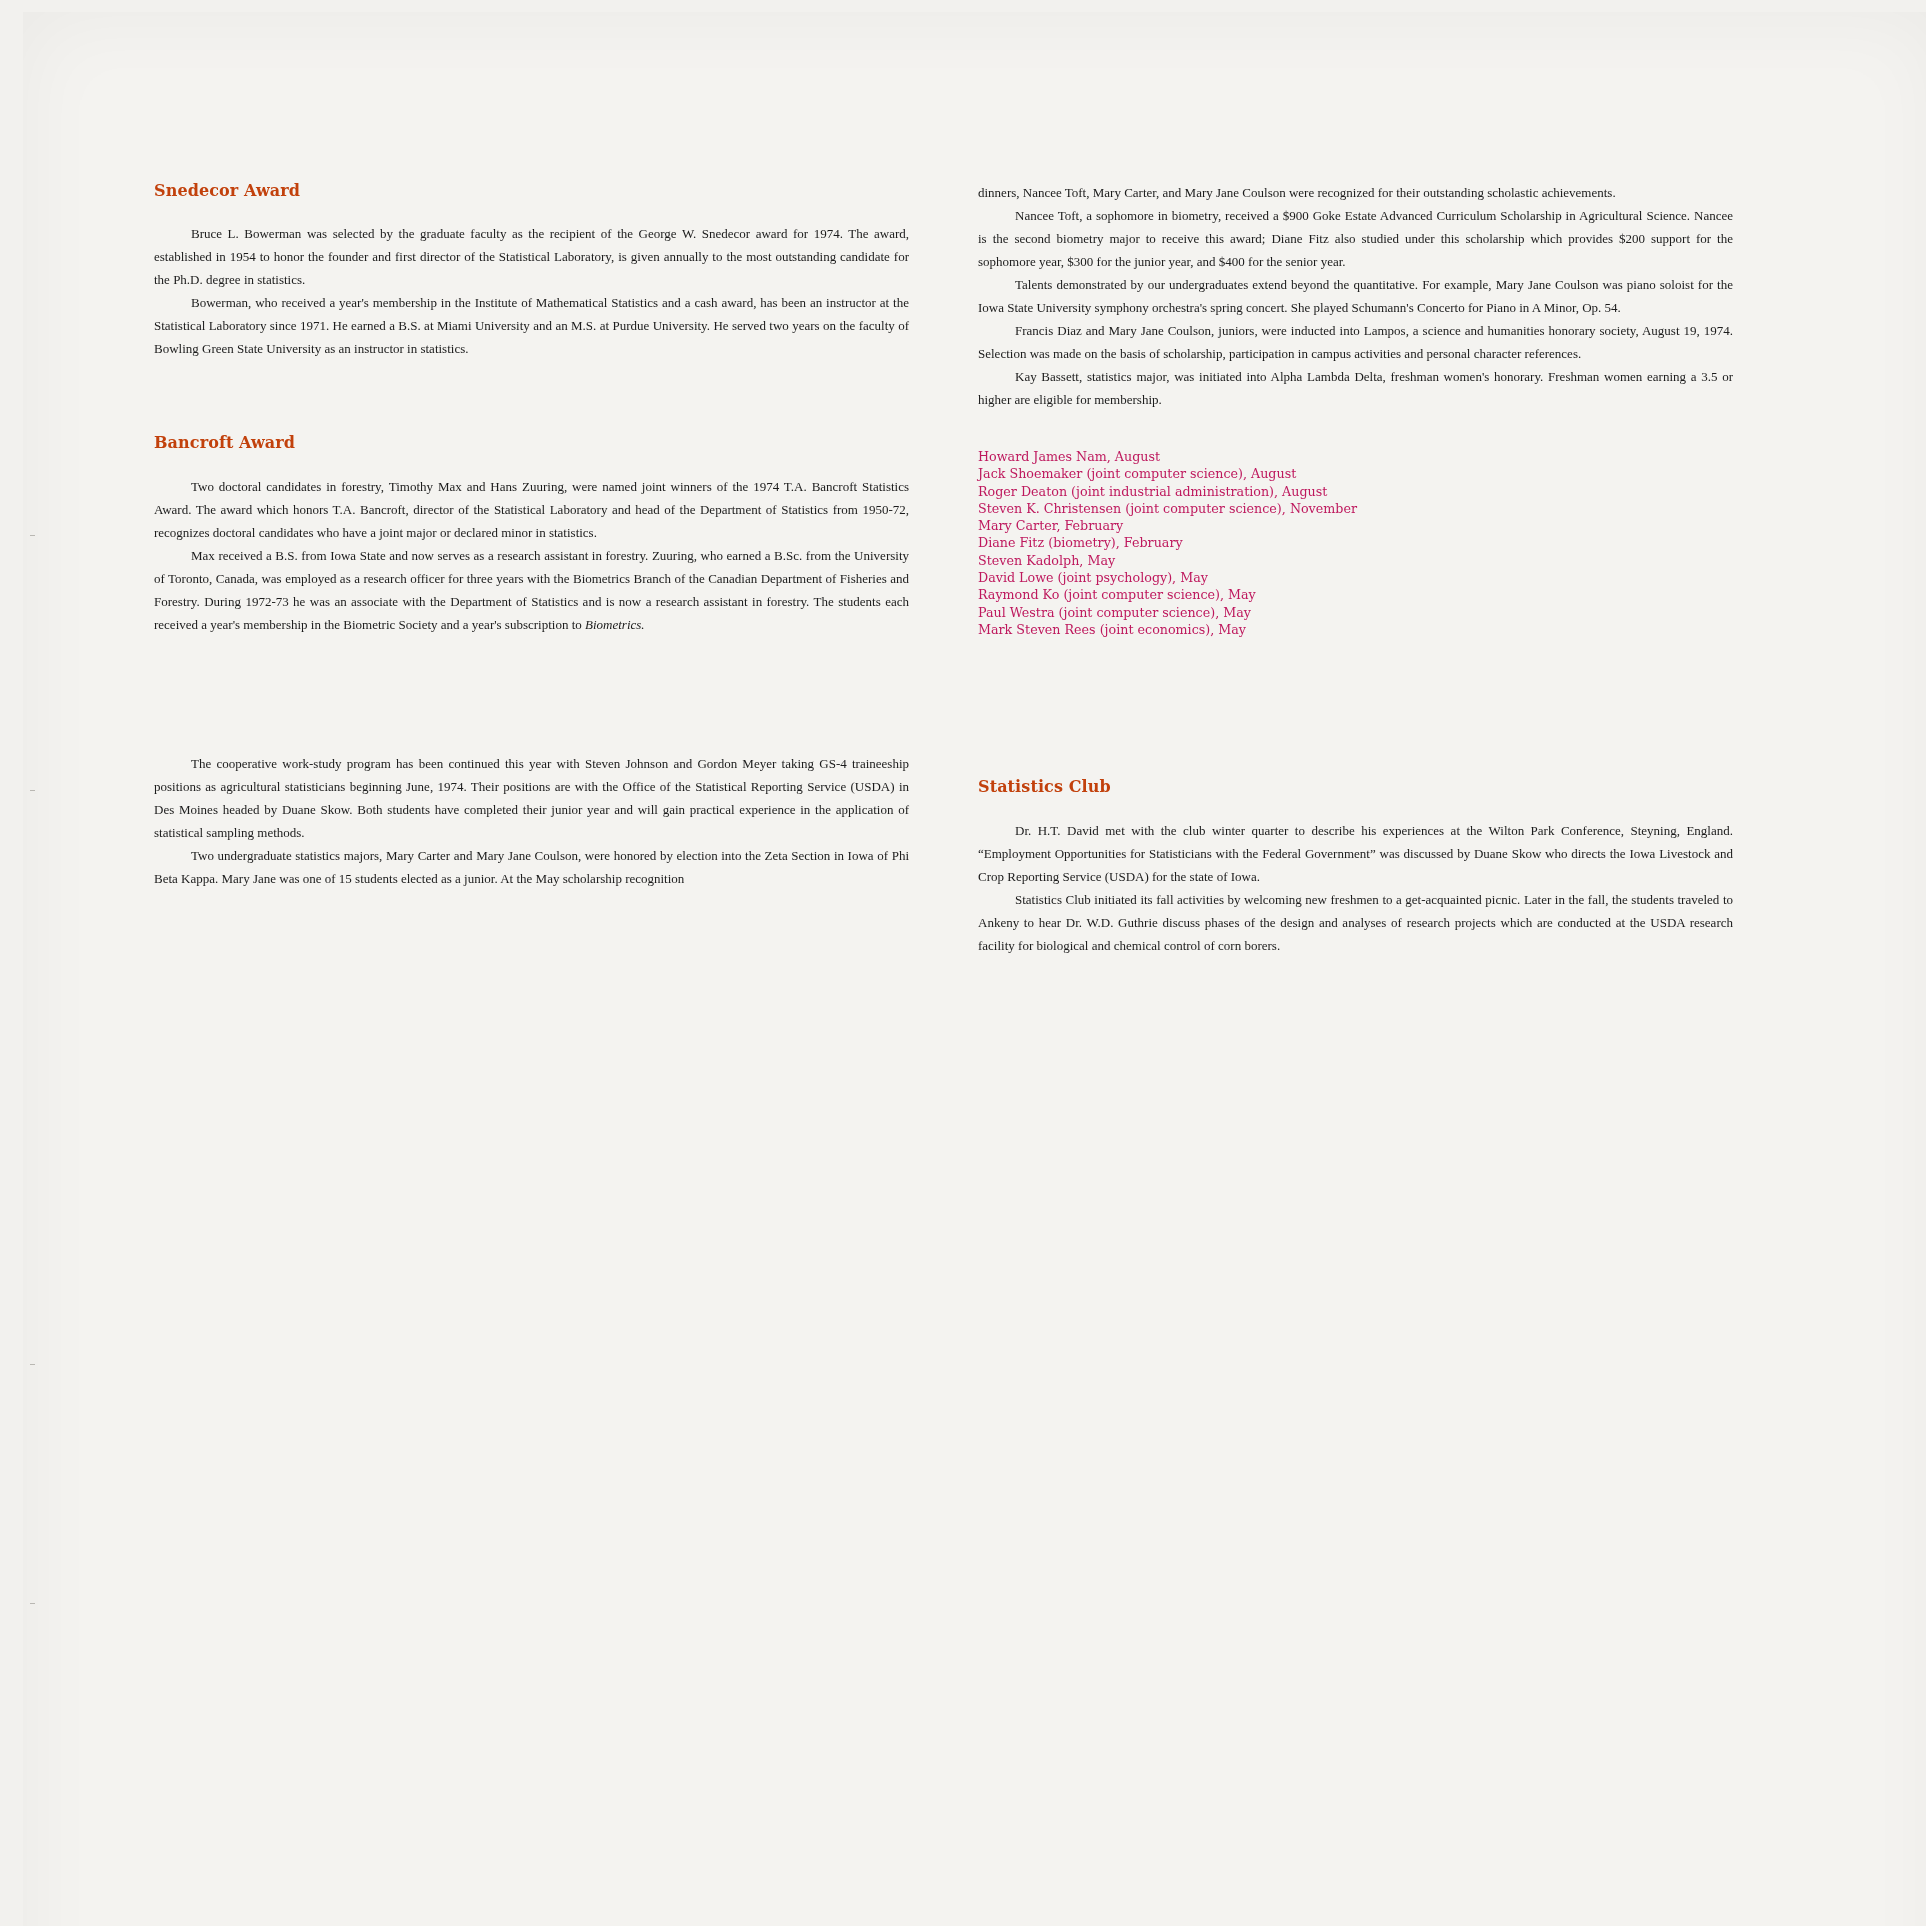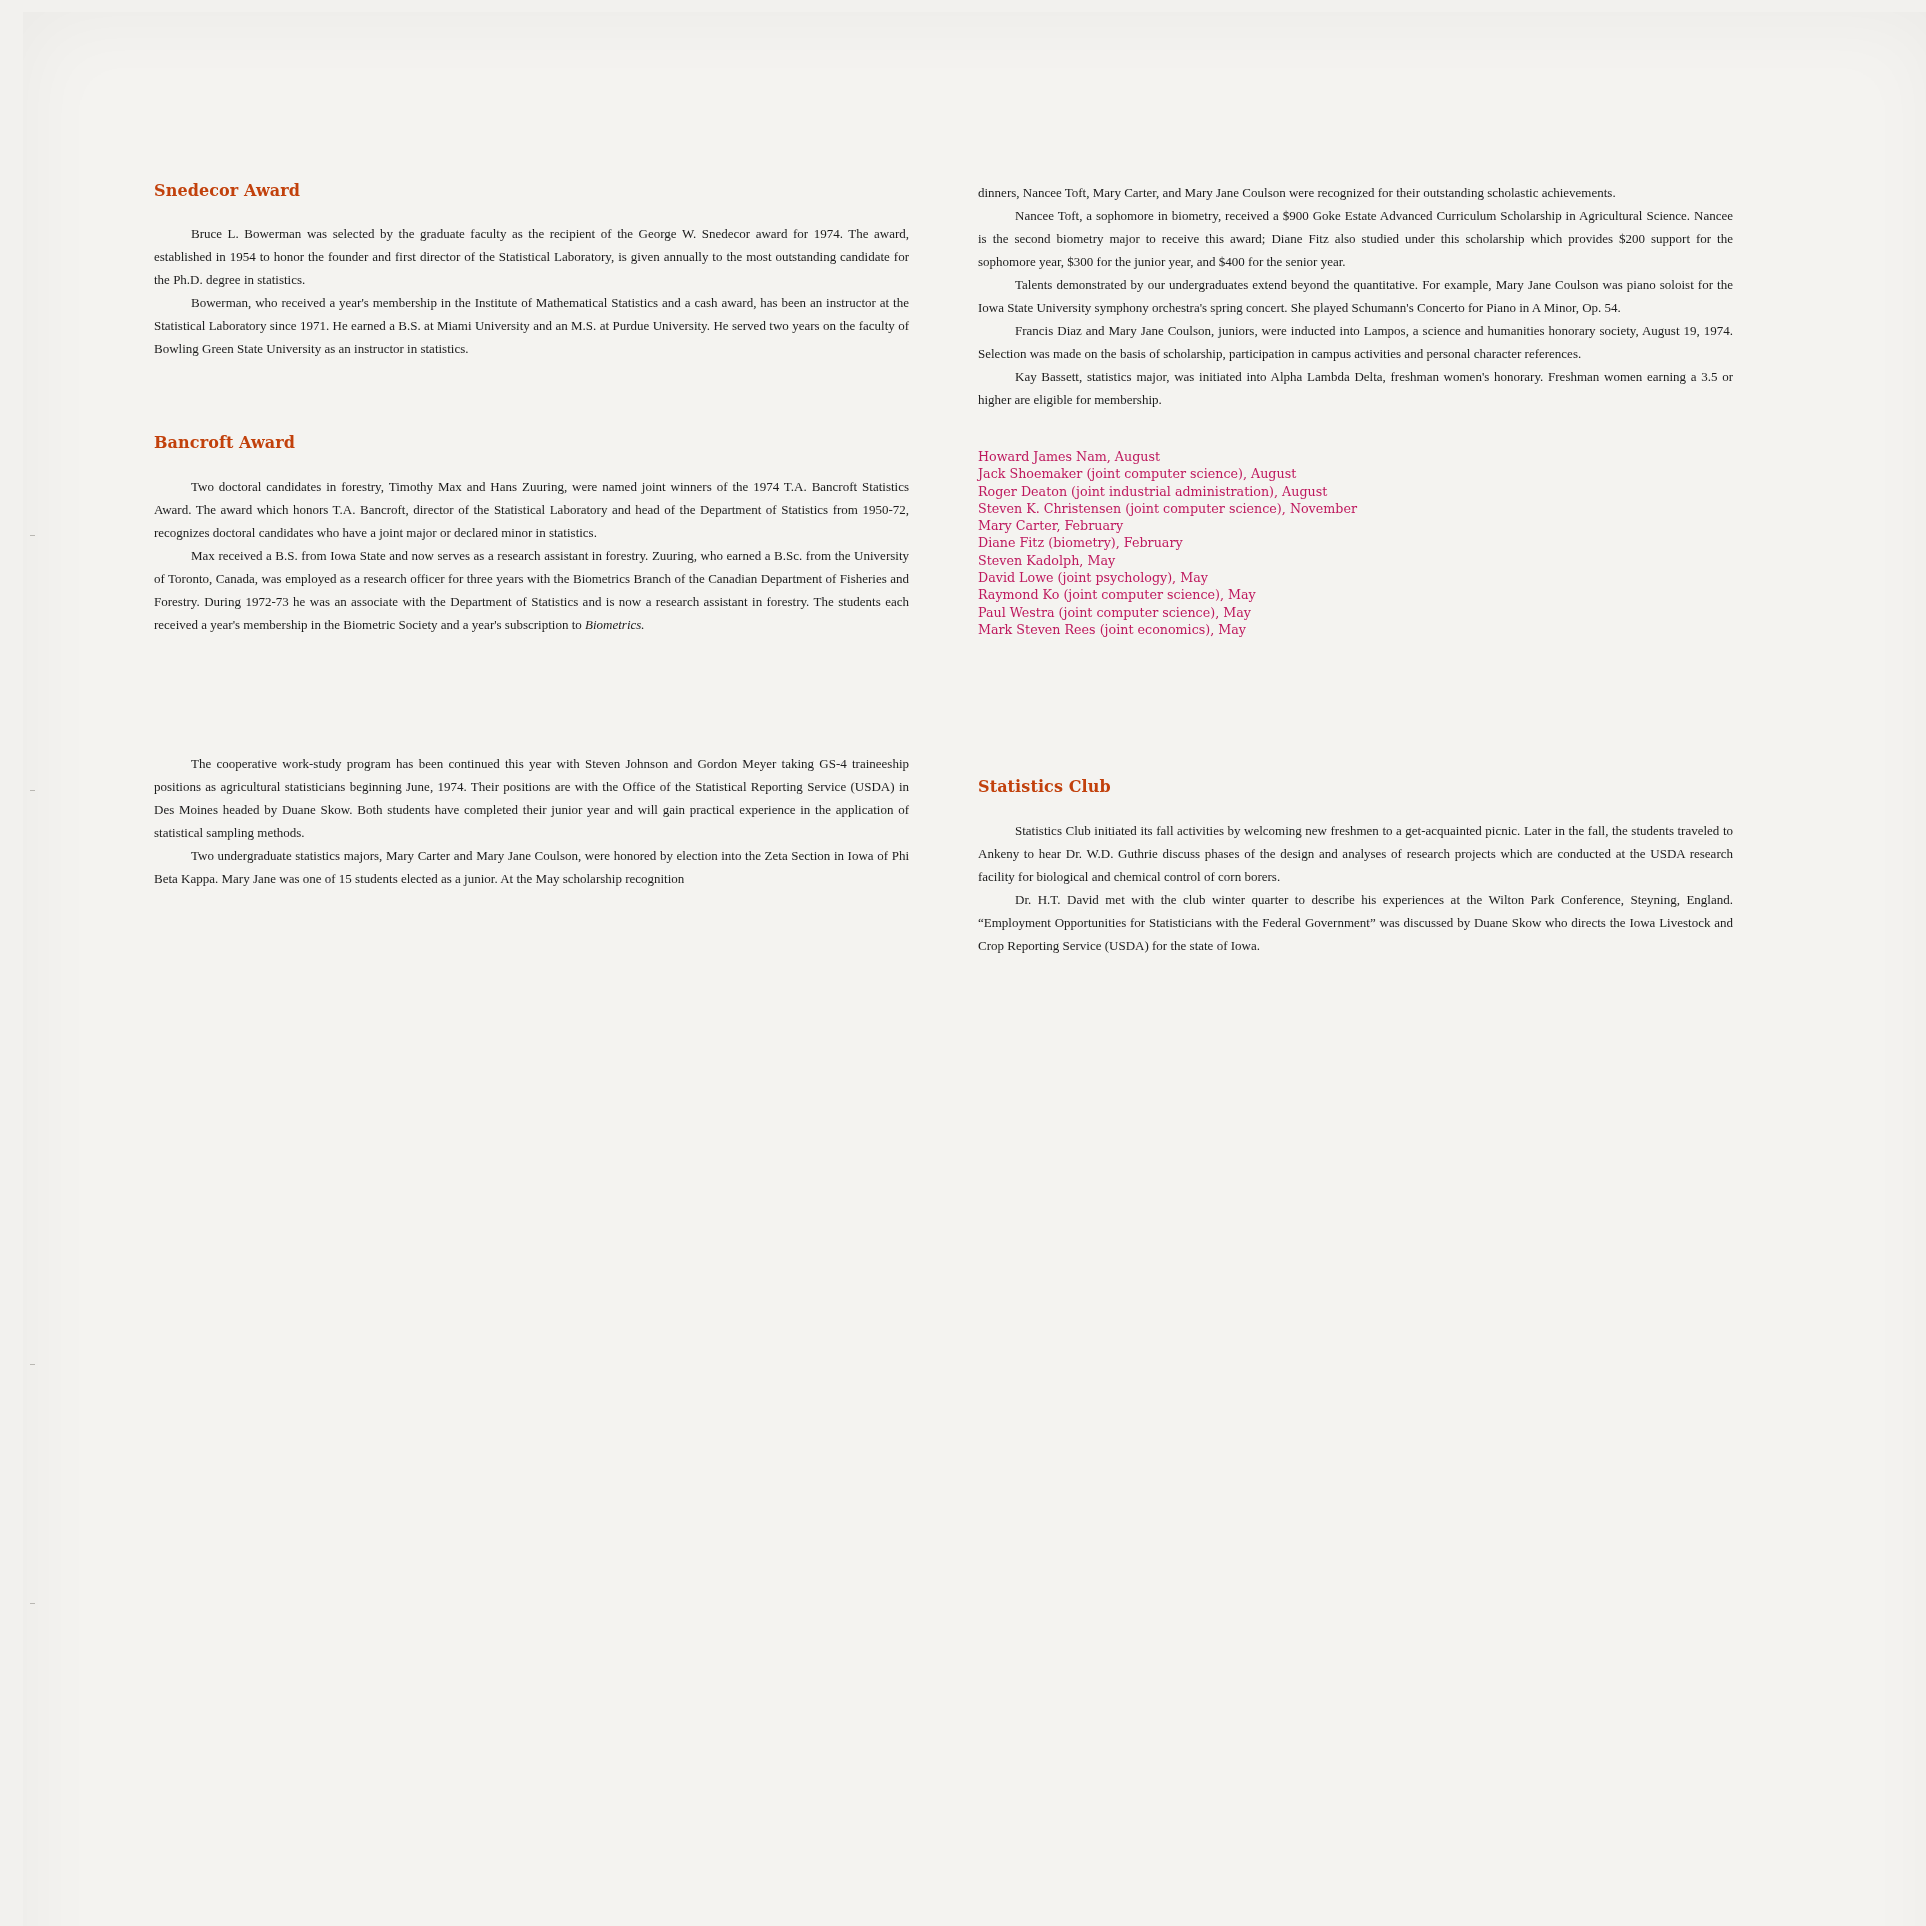--- a/index.html
+++ b/index.html
@@ -154,20 +154,20 @@
         <li>David Lowe (joint psychology), May</li>
         <li>Raymond Ko (joint computer science), May</li>
         <li>Paul Westra (joint computer science), May</li>
         <li>Mark Steven Rees (joint economics), May</li>
       </ul>
 
       <div style="height:139px;"></div>
 
       <h3 class="sub-head">Statistics Club</h3>
 
+      <p class="body">Dr. H.T. David met with the club winter quarter to describe his experiences at the Wilton Park Conference, Steyning, England. “Employment Opportunities for Statisticians with the Federal Government” was discussed by Duane Skow who directs the Iowa Livestock and Crop Reporting Service (USDA) for the state of Iowa.</p>
       <p class="body">Statistics Club initiated its fall activities by welcoming new freshmen to a get-acquainted picnic. Later in the fall, the students traveled to Ankeny to hear Dr. W.D. Guthrie discuss phases of the design and analyses of research projects which are conducted at the USDA research facility for biological and chemical control of corn borers.</p>
-      <p class="body">Dr. H.T. David met with the club winter quarter to describe his experiences at the Wilton Park Conference, Steyning, England. “Employment Opportunities for Statisticians with the Federal Government” was discussed by Duane Skow who directs the Iowa Livestock and Crop Reporting Service (USDA) for the state of Iowa.</p>
 
     </div>
   </div>
 
 </div>
 
 
 </body></html>

